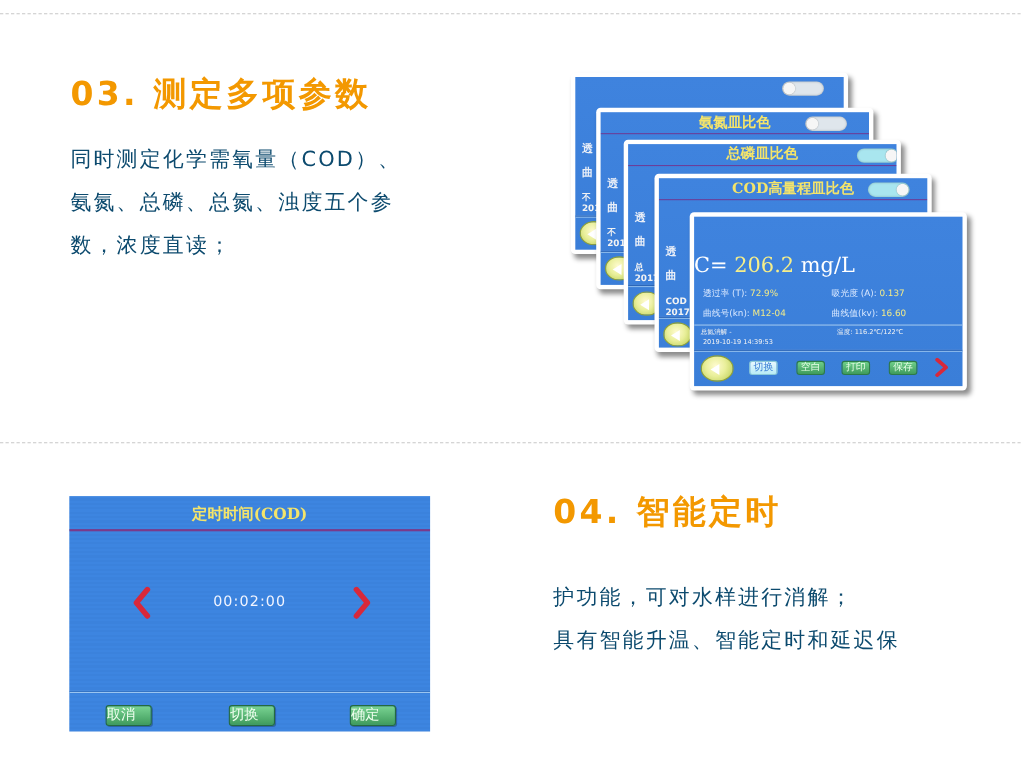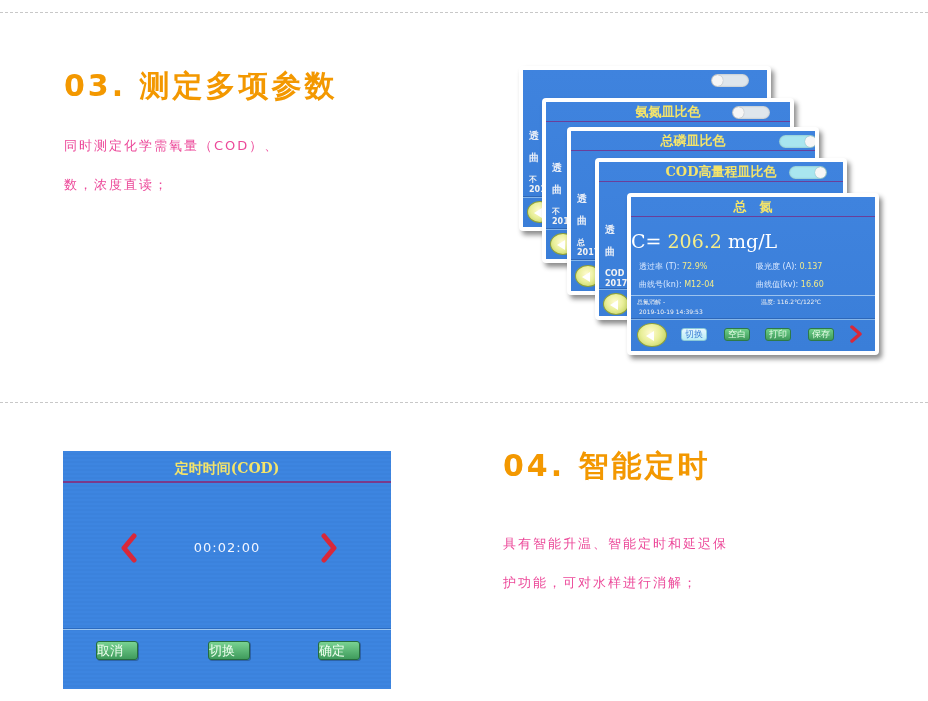--- a/index.html
+++ b/index.html
@@ -2,21 +2,21 @@
 <html><head>
 <meta charset="utf-8">
 <style>
   *{box-sizing:border-box;margin:0;padding:0}
   html,body{width:928px;height:701px;background:#fff;overflow:hidden}
   body{position:relative;font-family:"DejaVu Sans","Liberation Sans",sans-serif;color:#555}
 
   .dotline{position:absolute;left:0;width:928px;height:0;border-top:1px dashed #c8c8c8}
 
   .title{position:absolute;font-size:30px;font-weight:bold;color:#f39800;letter-spacing:3px;line-height:36px;white-space:nowrap}
-  .para{position:absolute;font-size:13px;line-height:39px;color:#ec4899;letter-spacing:2px}
+  .para{position:absolute;font-size:19px;line-height:39px;color:#0c4a6e;letter-spacing:2px}
 
   
   .card{position:absolute;background:#fff;border-radius:4px;box-shadow:3px 4px 5px rgba(0,0,0,.45);padding:4px}
   .screen{position:relative;width:100%;height:100%;background:linear-gradient(#3f83de,#3a7ed8);overflow:hidden}
   .scr-head{position:relative;height:20px;border-bottom:1px solid #6a3f9a;text-align:center;color:#f4e46a;font-family:"DejaVu Serif","Liberation Serif",serif;font-size:13px;font-weight:bold;line-height:20px}
   .toggle{position:absolute;top:4px;width:38px;height:13px;border-radius:7px;background:#dfe6ec;box-shadow:inset 0 0 2px rgba(0,0,0,.3)}
   .toggle .knob{position:absolute;top:1px;width:11px;height:11px;border-radius:50%;background:#f6f6f6;box-shadow:0 0 1px rgba(0,0,0,.4)}
   .toggle.off .knob{left:1px}
   .toggle.on{background:#a9e6ef}
   .toggle.on .knob{right:1px}
@@ -29,36 +29,37 @@
   .main-val{position:absolute;left:0;right:0;top:33px;text-align:left;font-family:"DejaVu Serif","Liberation Serif",serif;font-size:19px;color:#ffffff;white-space:nowrap}
   .main-val .num{color:#f6ee8a}
   .kv{position:absolute;font-size:8px;color:#d9e8ff;white-space:nowrap}
   .kv .v{color:#f1ea8a}
   .tiny{position:absolute;font-size:6px;color:#f3f3f3;white-space:nowrap}
   .fbtn{position:absolute;height:13px;padding:0 3px;border-radius:3px;background:linear-gradient(#6fcf89,#3f9b5c);border:1px solid #2d7a48;color:#e8ffe8;font-size:9px;line-height:11px;text-align:center;white-space:nowrap}
   .fbtn.light{background:linear-gradient(#e8f8ff,#b8ecf6);border-color:#8bc9d8;color:#3b7fd5}
   .chev-r{position:absolute;width:14px;height:18px}
 
   
-  .timer{position:absolute;left:63px;top:451px;width:328px;height:238px;background:
+  .timer{position:absolute;left:63px;top:451px;width:328px;height:214px;background:
      repeating-linear-gradient(#3d85e0 0 2px,#3b82dc 2px 4px);overflow:hidden}
   .timer .t-head{height:32px;border-bottom:2px solid #7a3a8a;text-align:center;color:#f4e46a;font-family:"DejaVu Serif","Liberation Serif",serif;font-size:14px;font-weight:bold;line-height:34px}
   .timer .t-val{position:absolute;left:0;right:0;top:89px;text-align:center;color:#f2f5ff;font-size:13px;letter-spacing:1px}
   .timer .t-chev{position:absolute;top:82px;width:20px;height:30px}
   .timer .t-sep{position:absolute;left:0;right:0;top:177px;height:2px;background:#9bc5f0;border-top:1px solid #2b6bc0}
   .timer .t-btn{position:absolute;top:190px;height:19px;width:42px;border-radius:3px;background:linear-gradient(#79d392,#3f9b5c);border:1px solid #256b3e;color:#f0fff0;font-size:13px;line-height:17px;text-align:left;box-shadow:1px 1px 0 rgba(0,0,0,.25)}
 </style>
 </head>
 <body>
 
 <div class="dotline" style="top:12px"></div>
 
 <div class="title" style="left:64px;top:68px">03. 测定多项参数</div>
 <div class="para" style="left:64px;top:126px;width:380px">
   <div>同时测定化学需氧量（COD）、</div>
+  <div>氨氮、总磷、总氮、浊度五个参</div>
   <div>数，浓度直读；</div>
 </div>
 
 <div class="card" style="left:519px;top:66px;width:252px;height:165px">
   <div class="screen">
     <div class="toggle off" style="left:188px">
         <span class="knob"></span>
       </div>
     <div class="stub" style="top:60px">透</div>
     <div class="stub" style="top:82px">曲</div>
@@ -117,21 +118,20 @@
     <div class="stub sm" style="top:116px">2017</div>
     <div class="foot-sep" style="top:126px"></div>
     <div class="back-btn" style="left:4px;top:131px">
         <span class="arr"></span>
       </div>
   </div>
 </div>
 
 <div class="card" style="left:627px;top:193px;width:252px;height:162px">
   <div class="screen">
-    <div class="scr-head">总　氮</div>
     <div class="main-val">
       <span>C=</span>
       <span class="num">206.2</span>
       <span>mg/L</span>
     </div>
     <div class="kv" style="left:8px;top:64px">
       <span>透过率 (T):</span>
       <span class="v">72.9%</span>
     </div>
     <div class="kv" style="left:125px;top:64px">
@@ -179,15 +179,15 @@
       <path d="M5 3 L15 15 L5 27" fill="none" stroke="#d8283a" stroke-width="5" stroke-linecap="round" stroke-linejoin="round"></path>
     </svg>
   <div class="t-sep"></div>
   <div class="t-btn" style="left:33px">取消</div>
   <div class="t-btn" style="left:145px">切换</div>
   <div class="t-btn" style="left:255px">确定</div>
 </div>
 
 <div class="title" style="left:503px;top:448px">04. 智能定时</div>
 <div class="para" style="left:503px;top:524px;width:410px">
+  <div>护功能，可对水样进行消解；</div>
   <div>具有智能升温、智能定时和延迟保</div>
-  <div>护功能，可对水样进行消解；</div>
 </div>
 
 </body></html>

